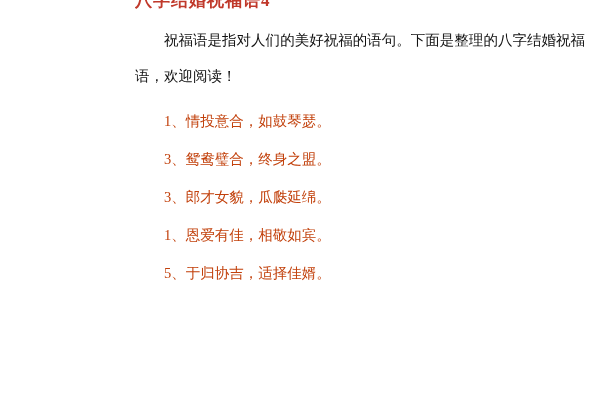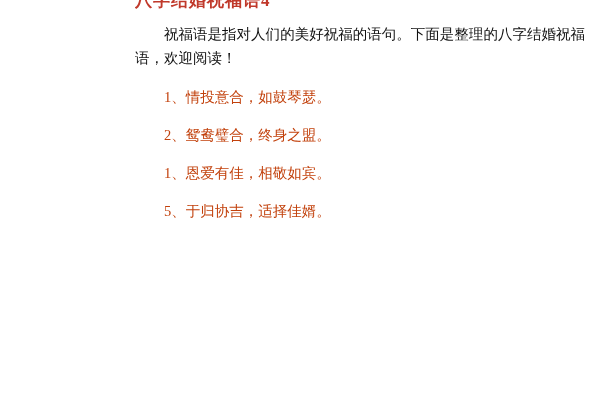--- a/index.html
+++ b/index.html
@@ -34,21 +34,21 @@
     line-height: 22px;
     font-family: "Liberation Serif", "DejaVu Serif", serif;
     white-space: nowrap;
     overflow: hidden;
   }
   .intro {
     margin: 0;
     padding: 0;
     font-size: 14.5px;
     color: #111111;
-    line-height: 24px;
+    line-height: 36px;
     text-indent: 2em;
     text-align: justify;
   }
   .list {
     margin: 0;
     padding: 0;
     list-style: none;
   }
   .list-item {
     font-size: 14.5px;
@@ -67,18 +67,19 @@
 <div class="page">
 
   <h1 class="doc-title">八字结婚祝福语4</h1>
 
   <p class="intro">祝福语是指对人们的美好祝福的语句。下面是整理的八字结婚祝福语，欢迎阅读！</p>
 
   <div class="spacer"></div>
 
   <ul class="list">
     <li class="list-item">1、情投意合，如鼓琴瑟。</li>
-    <li class="list-item">2、鸳鸯璧合，终身之盟。</li>
+    <li class="list-item">3、鸳鸯璧合，终身之盟。</li>
+    <li class="list-item">3、郎才女貌，瓜瓞延绵。</li>
     <li class="list-item">1、恩爱有佳，相敬如宾。</li>
     <li class="list-item">5、于归协吉，适择佳婿。</li>
   </ul>
 
 </div>
 
 </body></html>

